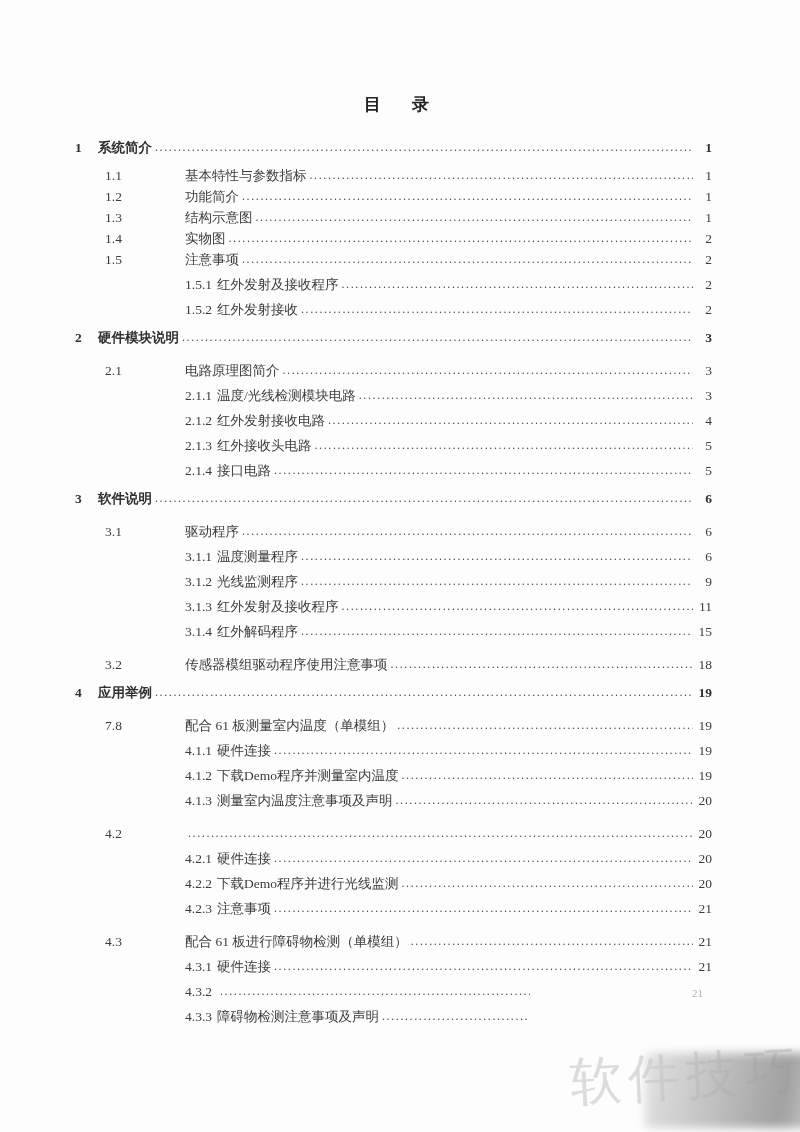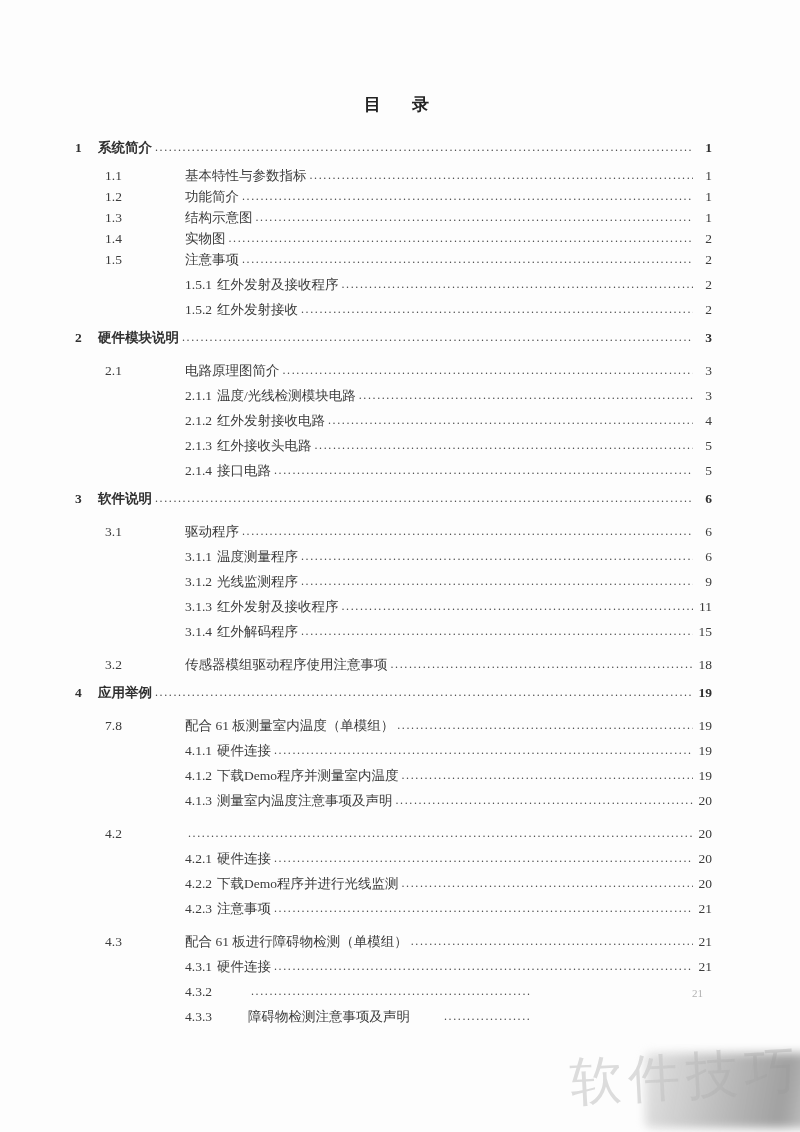--- a/index.html
+++ b/index.html
@@ -47,21 +47,21 @@
     color:#4c4c4c;
     align-self:flex-end;
   }
   .pg{
     flex:0 0 auto;
     min-width:16px;
     text-align:right;
     white-space:nowrap;
   }
   
-  .truncated{position:relative;padding-right:179px;gap:31px;}
+  .truncated{position:relative;padding-right:179px;}
   .truncated .pg{position:absolute;right:9px;top:2px;}
   .pg.faint{opacity:.4;font-size:11px;}
   .watermark{
     position:absolute;
     left:570px;top:1042px;
     font-size:52px;
     letter-spacing:6px;
     color:#dcdcdc;
     white-space:nowrap;
     transform:rotate(-3deg);

